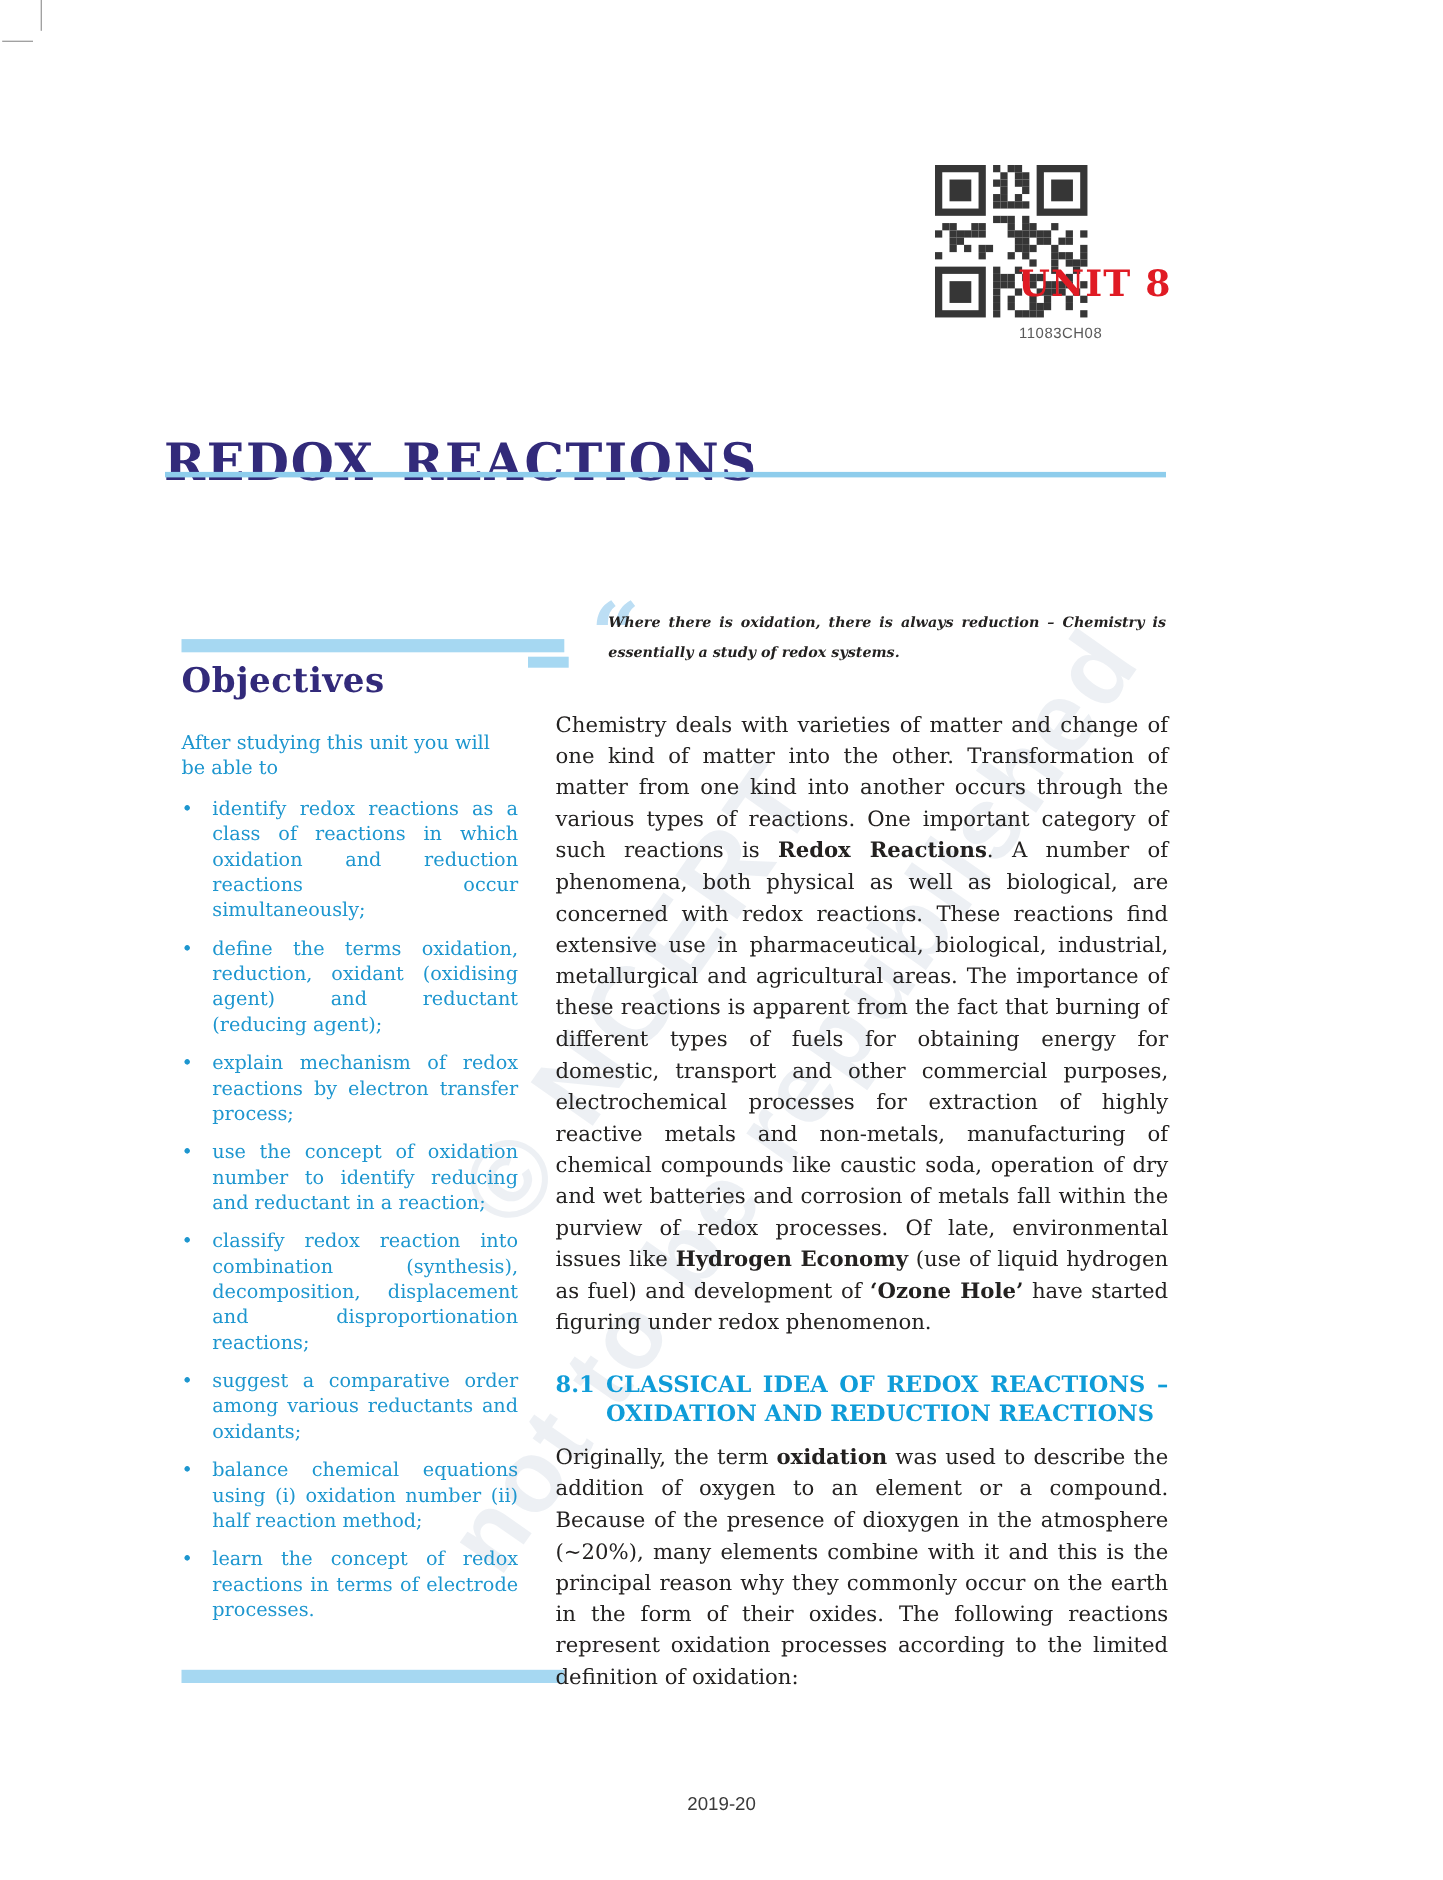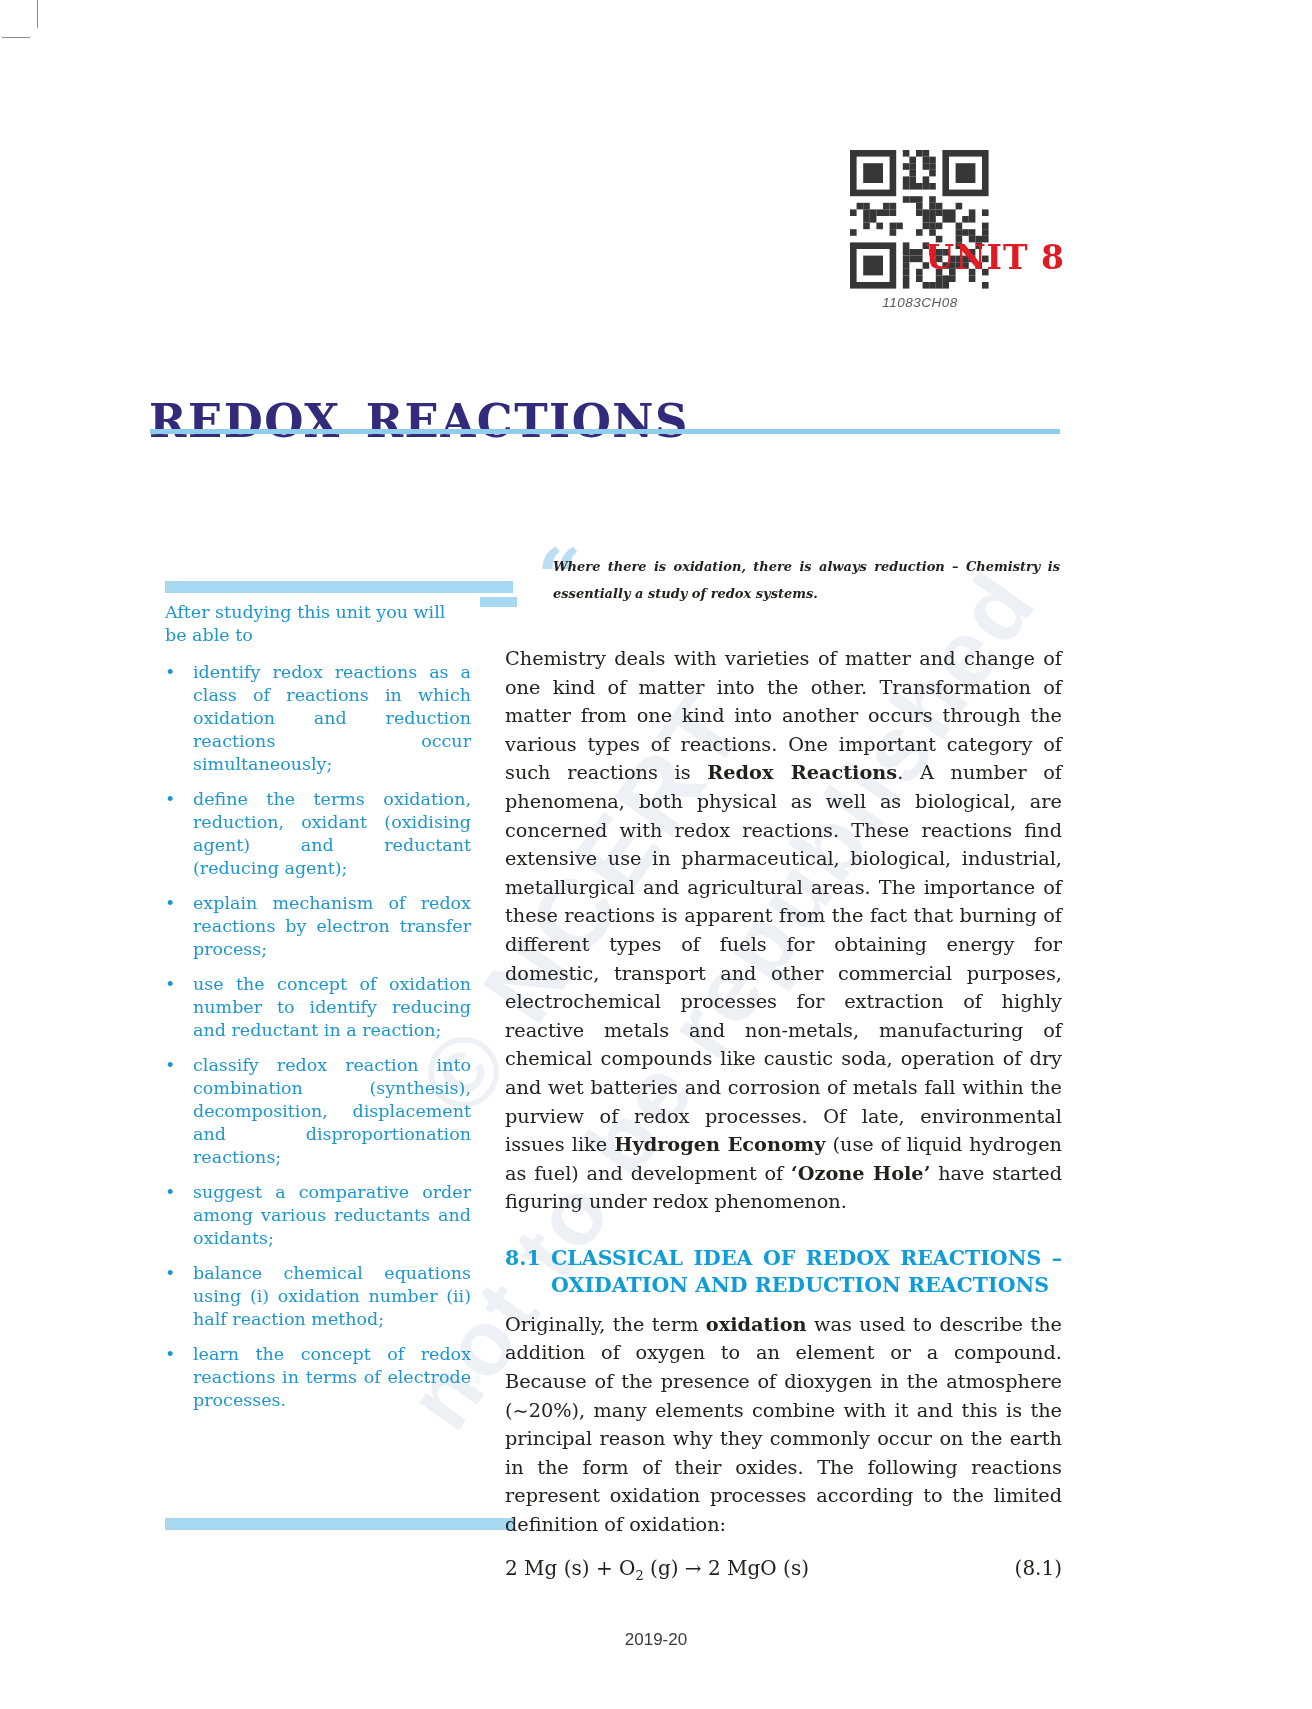--- a/index.html
+++ b/index.html
@@ -12,22 +12,22 @@
   .watermark{position:absolute;left:-40px;top:520px;width:1380px;height:860px;
      display:flex;flex-direction:column;align-items:center;justify-content:center;
      transform:rotate(-55deg);pointer-events:none;z-index:0;
      font-family:"Liberation Sans",sans-serif;font-weight:bold;
      color:rgba(128,152,176,0.14);}
   .watermark .wm1{font-size:100px;letter-spacing:6px;}
   .watermark .wm2{font-size:92px;letter-spacing:4px;margin-top:60px;}
   .content{position:relative;z-index:1;}
   
   .qr{position:absolute;left:850px;top:150px;width:140px;height:140px;}
-  .qr-caption{position:absolute;left:838px;top:295px;width:164px;text-align:center;
-     font-family:"Liberation Sans",sans-serif;font-size:13.5px;color:#5a5a5a;letter-spacing:0.5px;font-style:italic;}
+  .qr-caption{position:absolute;left:838px;top:295px;width:164px;text-align:right;
+     font-family:"Liberation Sans",sans-serif;font-size:13.5px;color:#5a5a5a;letter-spacing:0.5px;}
   .unit{position:absolute;left:905px;top:238px;width:160px;text-align:right;
      font-size:33px;font-weight:bold;color:#e01b24;letter-spacing:1px;}
   
   .title{position:absolute;left:149px;top:363px;font-size:45px;font-weight:bold;
      color:#322a7a;letter-spacing:1.5px;word-spacing:8px;transform:scaleY(1.04);transform-origin:left top;}
   .title-rule{position:absolute;left:150px;top:429px;width:910px;height:5px;background:#8ecdec;}
   
   .bar-top{position:absolute;left:165px;top:581px;width:348px;height:12px;background:#a6d8f2;}
   .bar-bottom{position:absolute;left:165px;top:1518px;width:348px;height:12px;background:#a6d8f2;}
   .obj-col{position:absolute;left:165px;top:601px;width:306px;}
@@ -209,20 +209,21 @@
     <div class="qr-caption">11083CH08</div>
     <div class="unit">UNIT 8</div>
 
     <h1 class="title">REDOX REACTIONS</h1>
     <div class="title-rule"></div>
 
     <div class="bar-top"></div>
     <div class="bar-bottom"></div>
 
     <div class="obj-col">
+      <h2 class="obj-head">Objectives</h2>
       <p class="obj-intro">After studying this unit you will be able to</p>
 
       <div class="obj-item">
         <span class="obj-bullet">•</span>
         <span class="obj-text">identify redox reactions as a class of reactions in which oxidation and reduction reactions occur simultaneously;</span>
       </div>
       <div class="obj-item">
         <span class="obj-bullet">•</span>
         <span class="obj-text">define the terms oxidation, reduction, oxidant (oxidising agent) and reductant (reducing agent);</span>
       </div>
@@ -262,24 +263,20 @@
 
       <p class="para intro-para"><span>Chemistry deals with varieties of matter and change of one kind of matter into the other. Transformation of matter from one kind into another occurs through the various types of reactions. One important category of such reactions is </span><b>Redox Reactions</b><span>. A number of phenomena, both physical as well as biological, are concerned with redox reactions. These reactions find extensive use in pharmaceutical, biological, industrial, metallurgical and agricultural areas. The importance of these reactions is apparent from the fact that burning of different types of fuels for obtaining energy for domestic, transport and other commercial purposes, electrochemical processes for extraction of highly reactive metals and non-metals, manufacturing of chemical compounds like caustic soda, operation of dry and wet batteries and corrosion of metals fall within the purview of redox processes. Of late, environmental issues like </span><b>Hydrogen Economy</b><span> (use of liquid hydrogen as fuel) and development of </span><b>‘Ozone Hole’</b><span> have started figuring under redox phenomenon.</span></p>
 
       <div class="section-head">
         <span class="sec-num">8.1</span>
         <span class="sec-title">CLASSICAL IDEA OF REDOX REACTIONS – OXIDATION AND REDUCTION REACTIONS</span>
       </div>
 
       <p class="para oxi-para"><span>Originally, the term </span><b>oxidation</b><span> was used to describe the addition of oxygen to an element or a compound. Because of the presence of dioxygen in the atmosphere (~20%), many elements combine with it and this is the principal reason why they commonly occur on the earth in the form of their oxides. The following reactions represent oxidation processes according to the limited definition of oxidation:</span></p>
 
-      <div class="eq-row first">
-        <span class="eq"><span>2 Mg (s)  +  O</span><sub>2</sub><span> (g)  →  2 MgO (s)</span><sub></sub><span></span></span>
-        <span class="eq-num">(8.1)</span>
-      </div>
 
 
     </div>
 
     <div class="footer">2019-20</div>
 
   </div>
 </div>
 
 </body></html>

